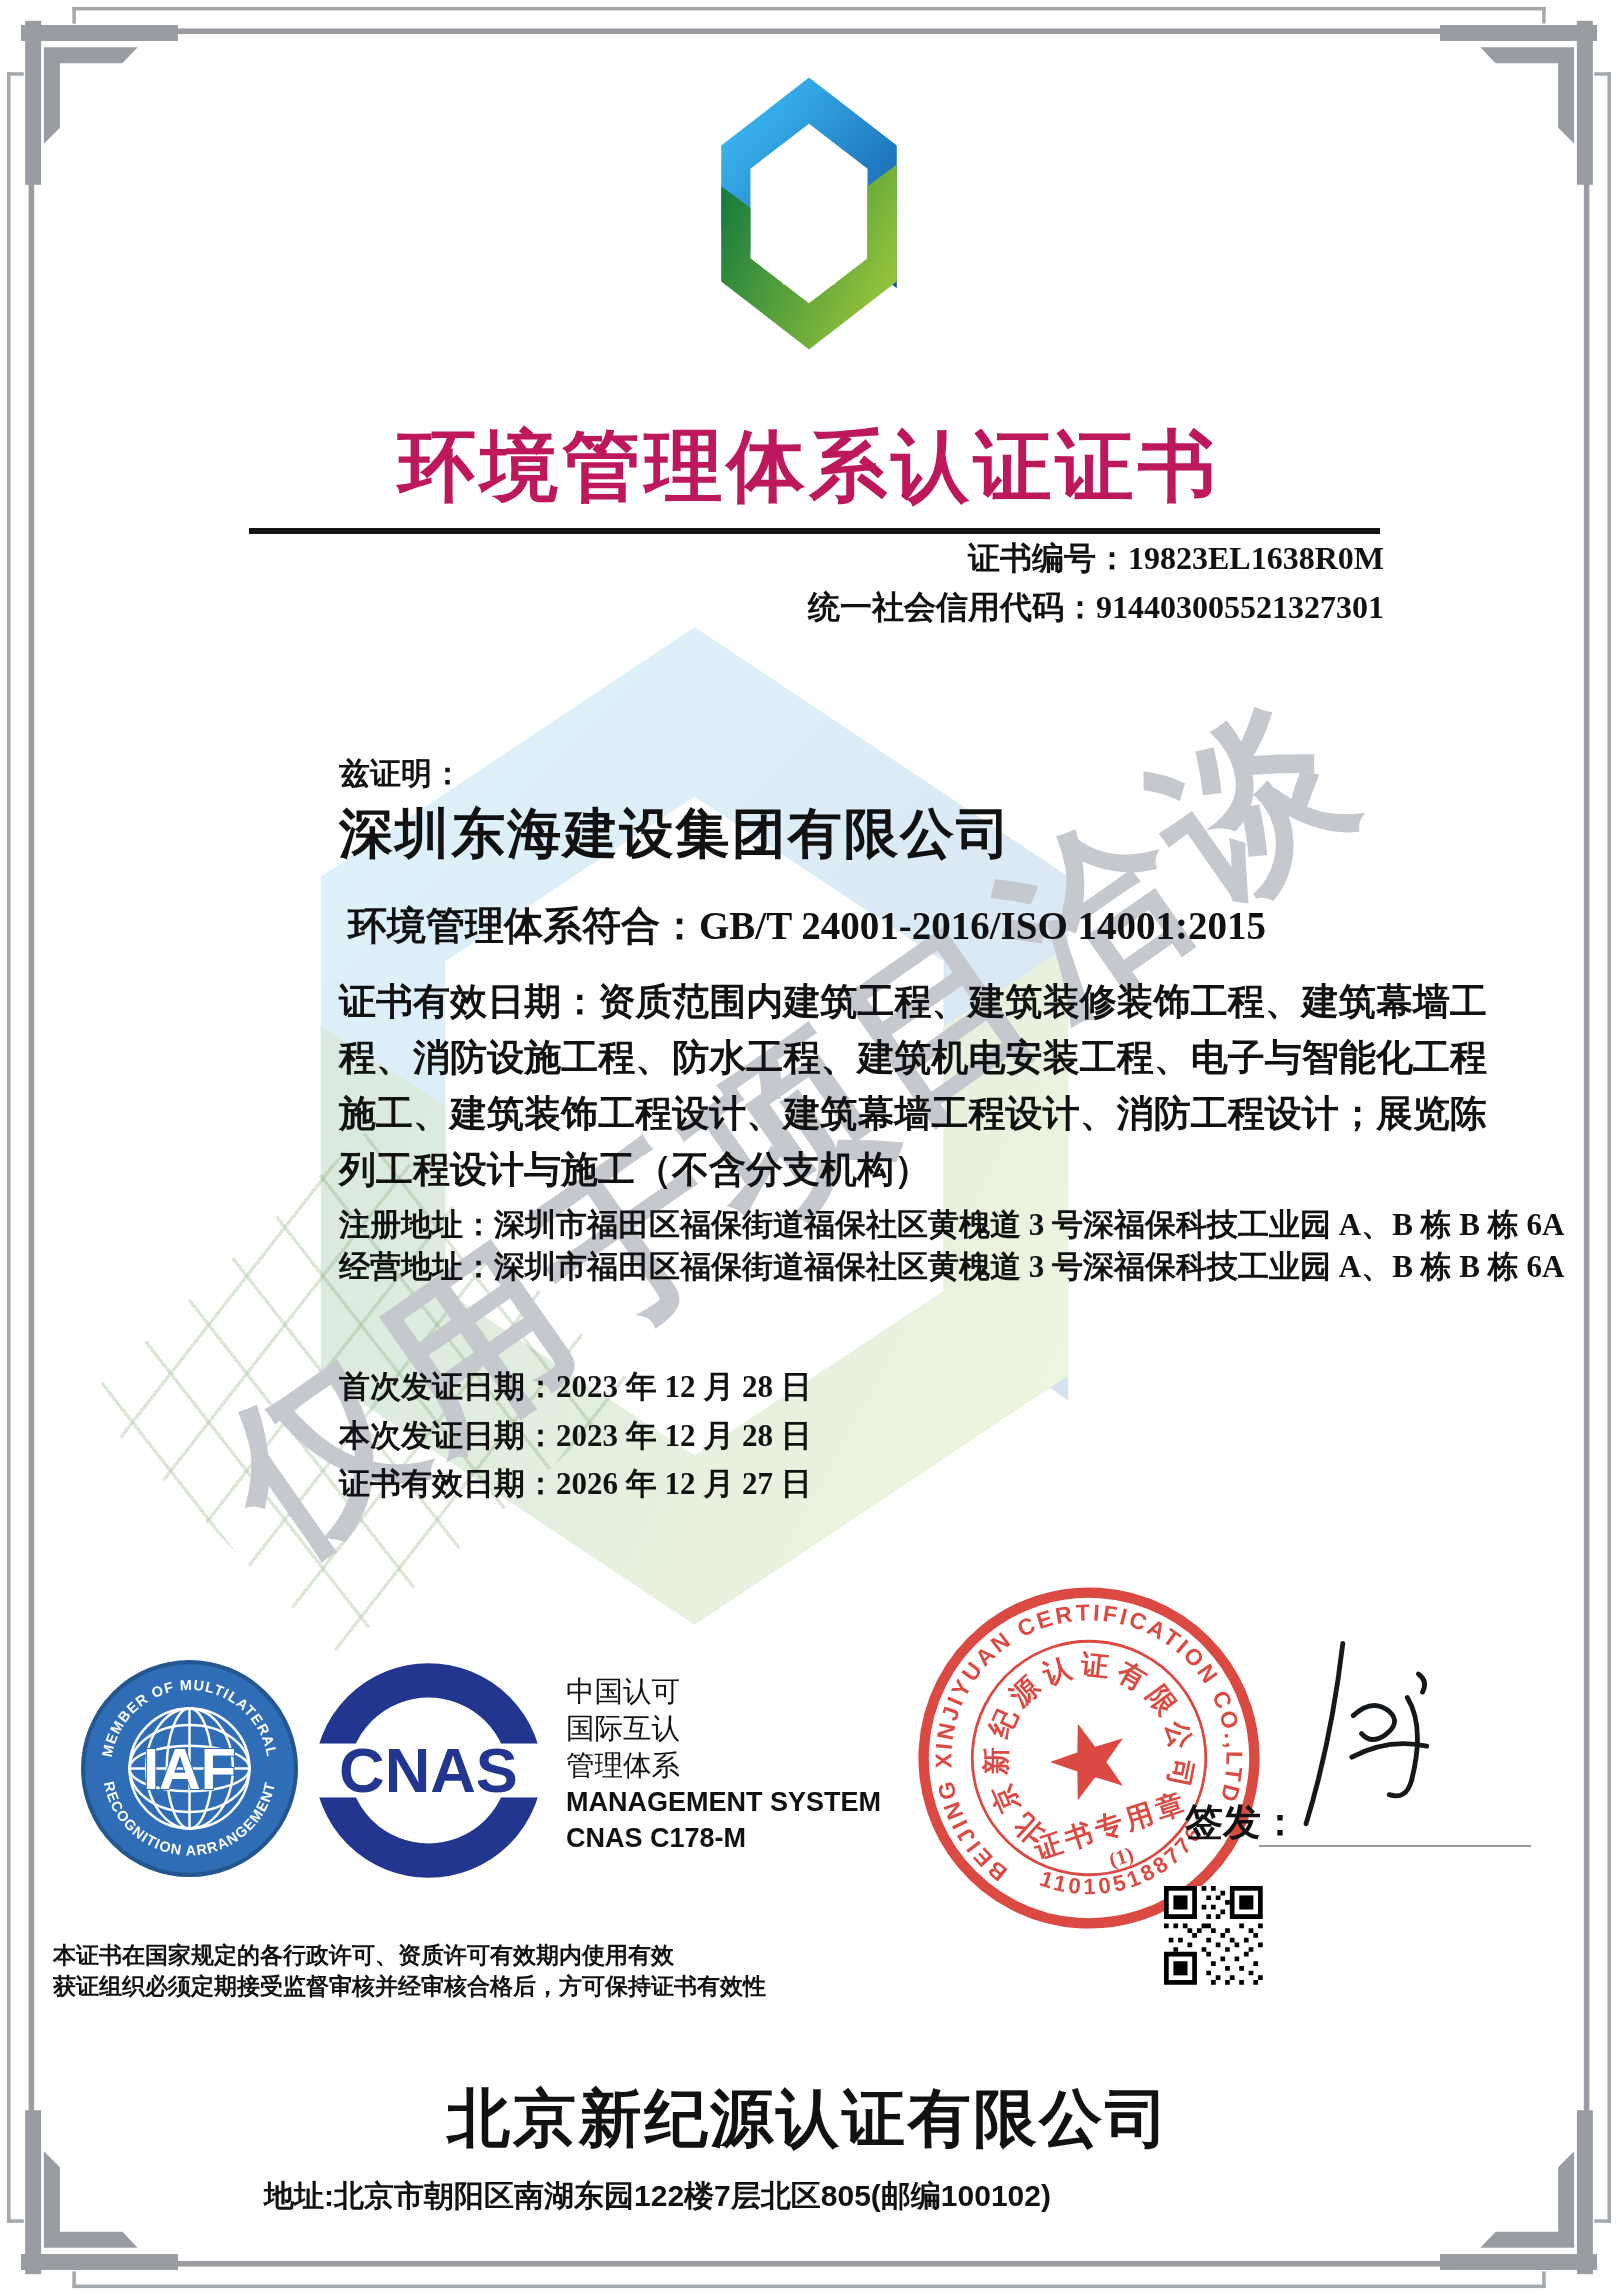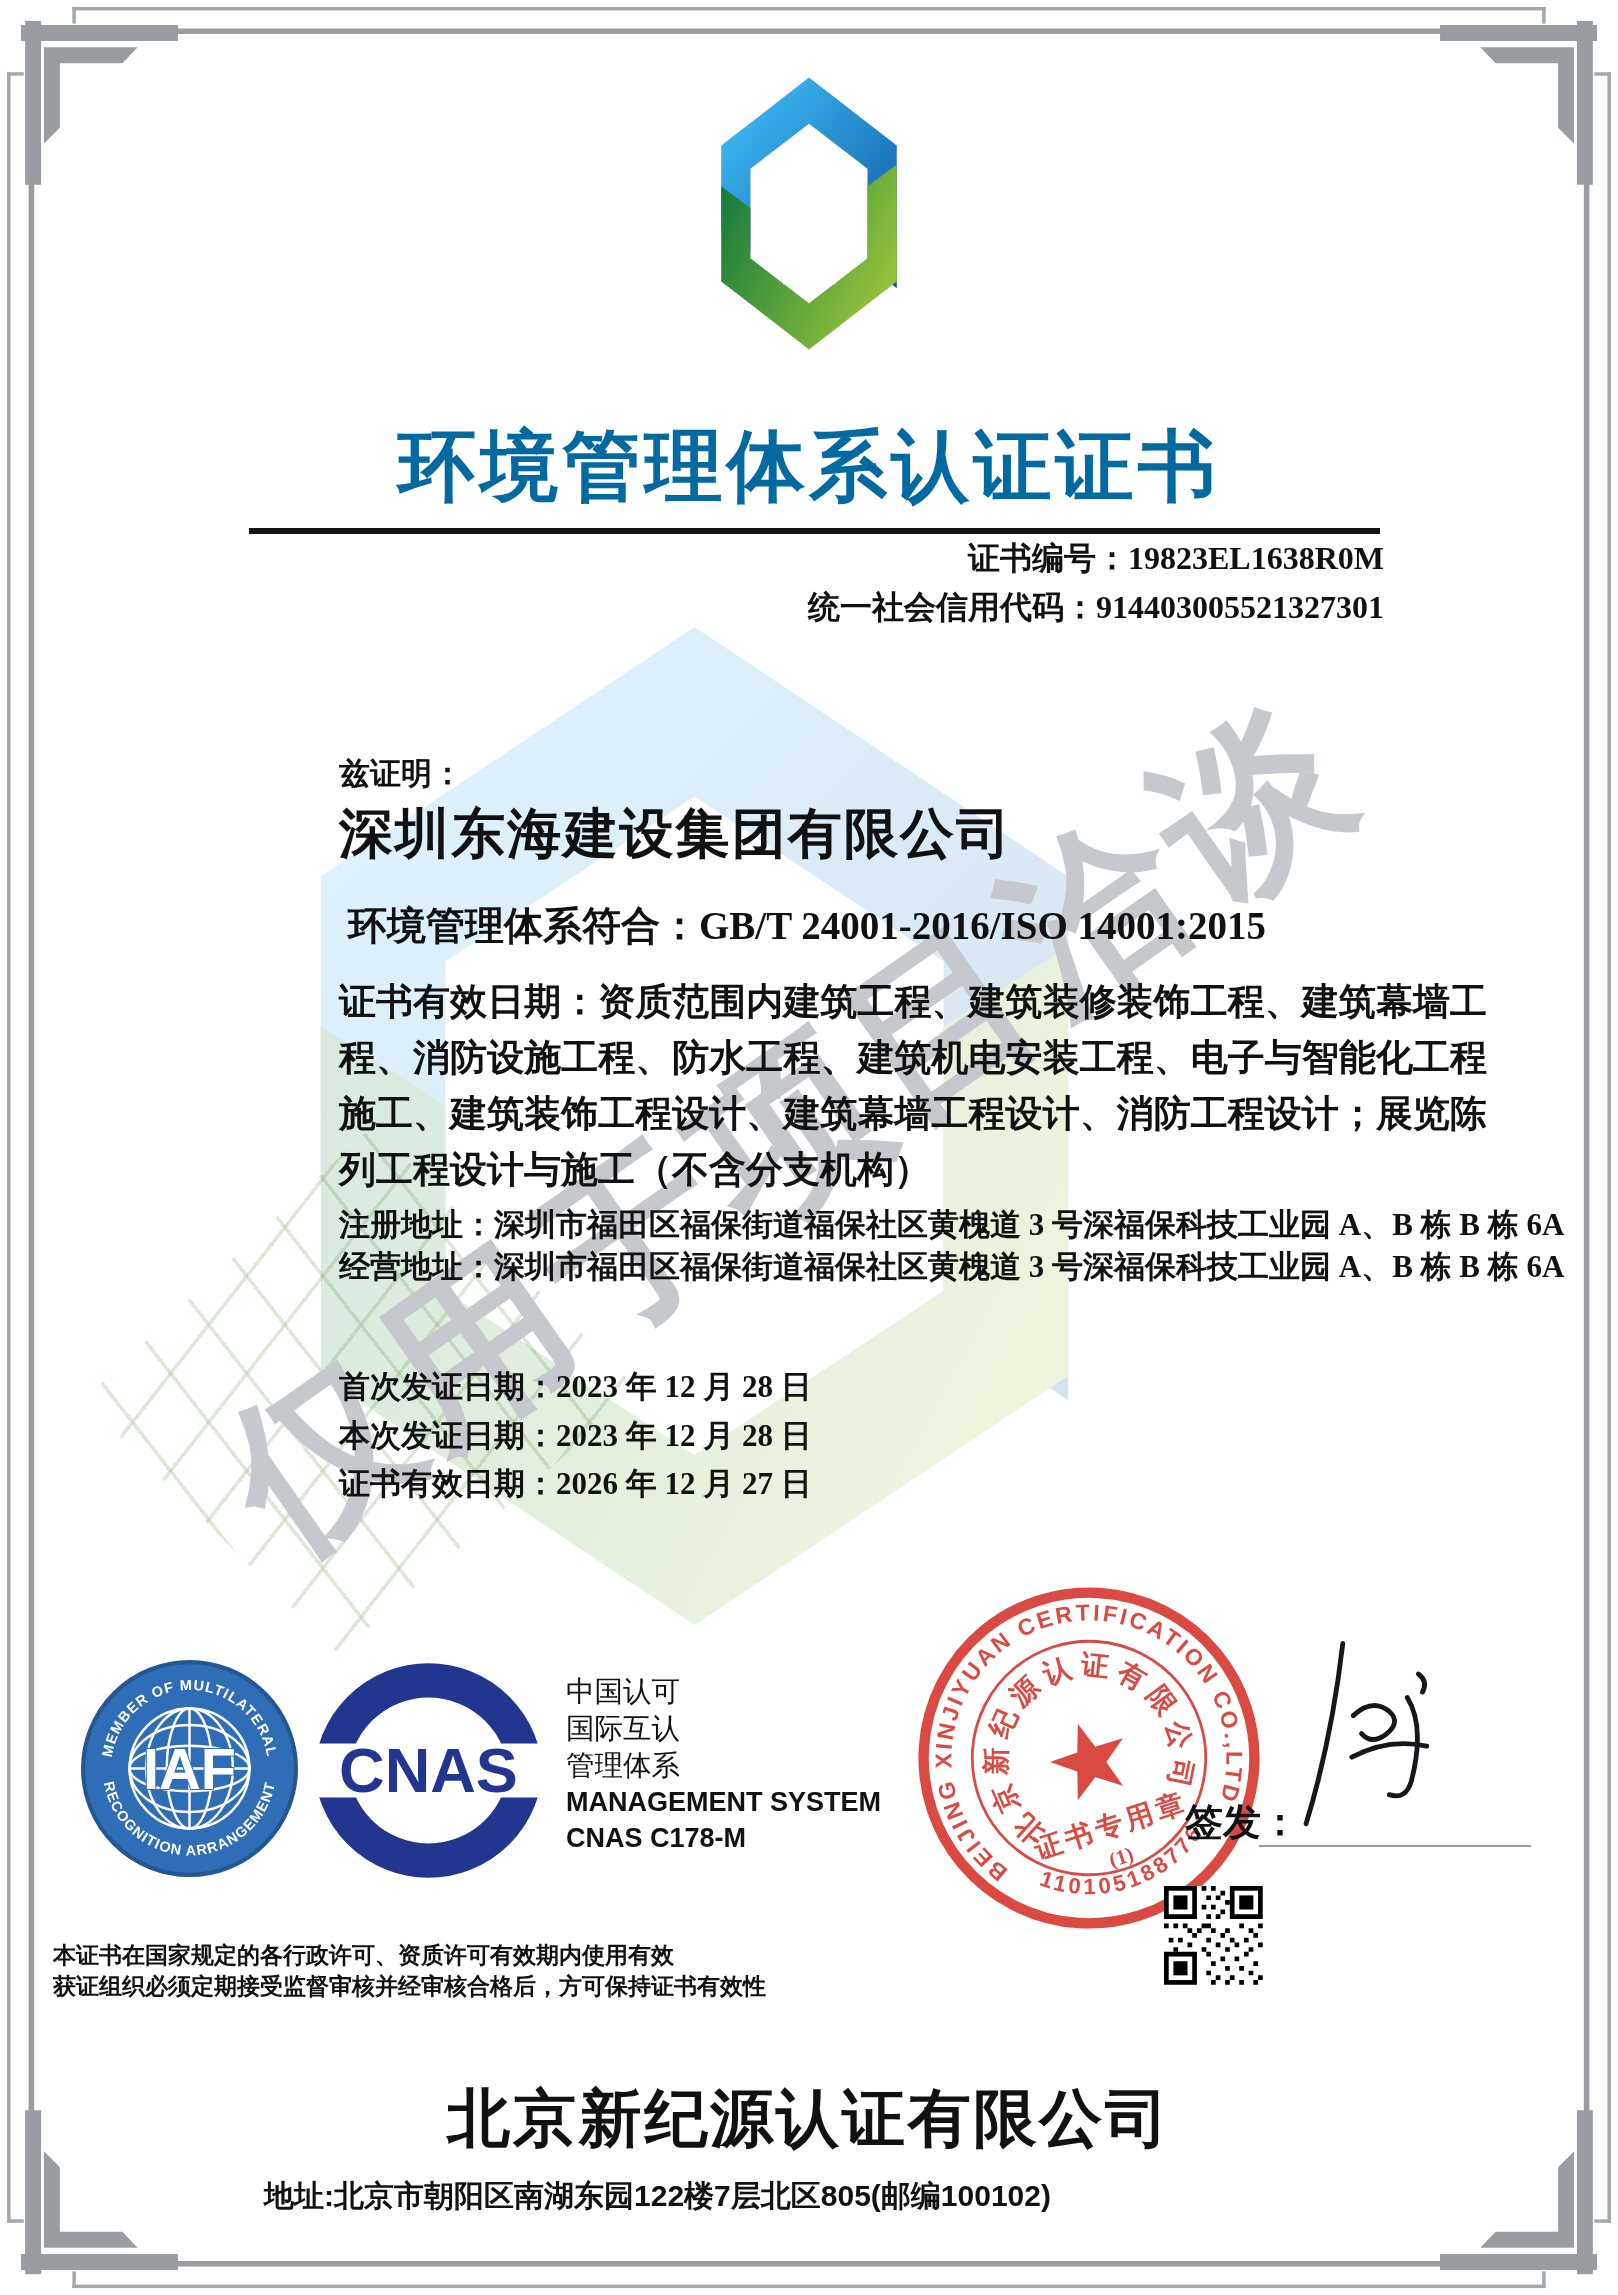--- a/index.html
+++ b/index.html
@@ -25,21 +25,21 @@
   .watermark-text{
     left:250px;top:1417px;
     font-size:179px;line-height:179px;letter-spacing:9.7px;
     font-weight:700;color:#c5c8cc;white-space:nowrap;
     transform:rotate(-35deg);transform-origin:0 50%;
   }
   
   .brand-logo{left:698px;top:64px;width:222px;height:299px;}
   .title{
     left:0;top:415px;width:1618px;text-align:center;
-    font-size:78px;font-weight:700;letter-spacing:4.2px;color:#0369a1;
+    font-size:78px;font-weight:700;letter-spacing:4.2px;color:#be185d;
   }
   .title-rule{left:249px;top:528px;width:1131px;height:5.6px;background:#141414;}
   .meta{right:234px;top:534px;text-align:right;font-weight:700;}
   .meta-line{font-size:32px;line-height:49px;white-space:nowrap;}
   
   .intro{left:339px;top:753px;font-size:31px;font-weight:600;}
   .company{left:339px;top:798px;font-size:54px;font-weight:700;letter-spacing:2.1px;}
   .standard{left:348px;top:899px;font-size:39px;font-weight:600;white-space:nowrap;}
   .scope{
     left:339px;top:974px;width:1148px;

